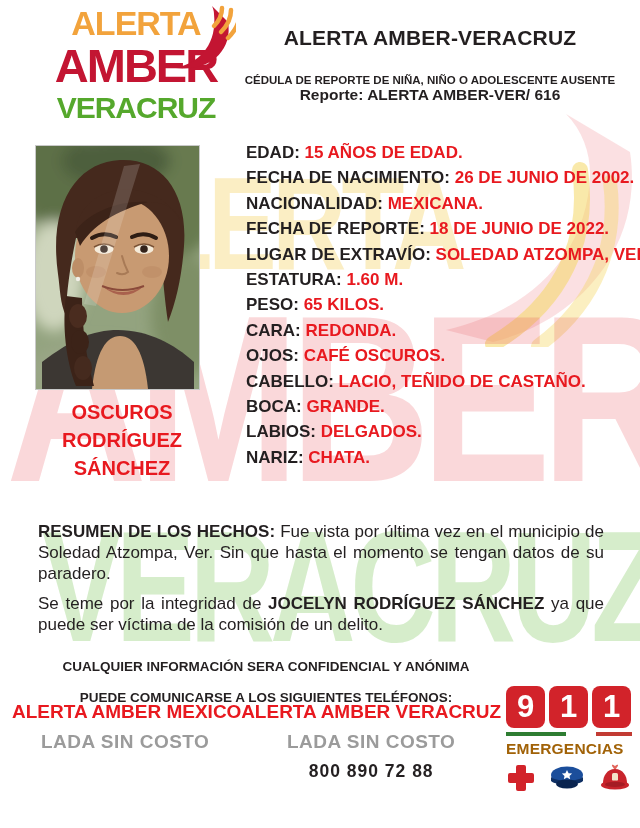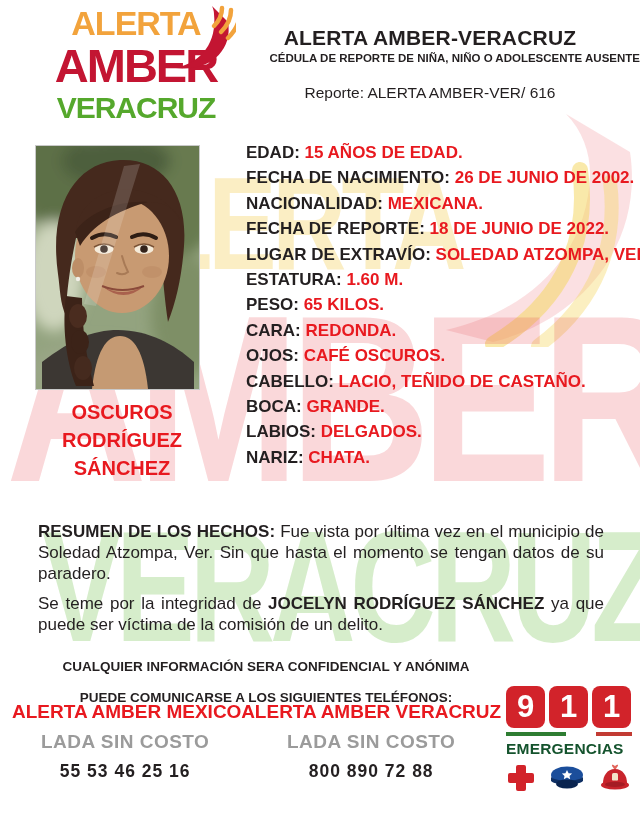--- a/index.html
+++ b/index.html
@@ -24,22 +24,22 @@
   #logo { left: 52px; top: 6px; width: 168px; text-align: center; z-index: 2; line-height: 1; }
   .logo-l1 { font-size: 34px; font-weight: bold; color: #F2A33C; letter-spacing: -1px; }
   .logo-l2 { font-size: 47px; font-weight: bold; color: #C31532; letter-spacing: -2px; margin-top: 2px; }
   .logo-l3 { font-size: 30px; font-weight: bold; color: #55A82C; letter-spacing: -1px; margin-top: 4px; }
   #logo-swoosh { position: absolute; right: -16px; top: -2px; }
 
   
   #header { left: 220px; top: 12px; width: 420px; text-align: center; z-index: 1; }
   .hdr-agency   { font-size: 12.5px; font-weight: bold; }
   .hdr-title    { font-size: 21px;   font-weight: bold; margin-top: 14px; letter-spacing: 0.2px; }
-  .hdr-subtitle { font-size: 11.5px; font-weight: bold; margin-top: 2px; text-align: right; }
-  .hdr-report   { font-size: 15.5px; font-weight: normal; margin-top: 20px; }
+  .hdr-subtitle { font-size: 11.5px; font-weight: bold; margin-top: 24px; }
+  .hdr-report   { font-size: 15.5px; font-weight: bold; }
 
   
   #photo { left: 35px; top: 145px; width: 165px; height: 245px; border: 1px solid #c9c9c9; z-index: 1; }
   #photo svg { display: block; }
 
   
   #name { left: 12px; top: 398px; width: 220px; text-align: center; z-index: 1;
           color: #E8191F; font-weight: bold; font-size: 20px; line-height: 28px; }
 
   
@@ -67,21 +67,21 @@
   .cphone { color: #231F20; font-size: 17.5px; font-weight: bold; margin-top: 8px; letter-spacing: 1px; }
 
   
   #e911 { left: 506px; top: 686px; width: 126px; z-index: 1; }
   .sq-row { display: flex; gap: 4px; }
   .sq { width: 39px; height: 42px; background: #D2232A; border-radius: 8px;
         color: #ffffff; font-size: 31px; font-weight: bold; text-align: center; line-height: 42px; }
   .flag-row { display: flex; justify-content: space-between; margin-top: 4px; }
   .flag-green { width: 60px; height: 4px; background: #2E7D32; }
   .flag-red   { width: 36px; height: 4px; background: #C23B33; }
-  .e911-label { font-size: 15.5px; font-weight: bold; color: #14532d; margin-top: 4px; letter-spacing: 0.2px; }
+  .e911-label { font-size: 15.5px; font-weight: bold; color: #a16207; margin-top: 4px; letter-spacing: 0.2px; }
   .icon-row { display: flex; justify-content: space-between; align-items: center; margin-top: 6px; padding: 0 2px; }
   .red-cross { position: relative; width: 26px; height: 26px; }
   .red-cross::before, .red-cross::after { content: ""; position: absolute; background: #D2232A; border-radius: 2px; }
   .red-cross::before { left: 0; top: 8px; width: 26px; height: 10px; }
   .red-cross::after  { left: 8px; top: 0; width: 10px; height: 26px; }
 </style>
 </head>
 <body>
 
 <div id="watermark">
@@ -198,21 +198,20 @@
 
 <div id="contact-header" class="layer">
   <div>CUALQUIER INFORMACIÓN SERA CONFIDENCIAL Y ANÓNIMA</div>
   <div class="l2">PUEDE COMUNICARSE A LOS SIGUIENTES TELÉFONOS:</div>
 </div>
 
 <div id="contact-cols" class="layer">
   <div class="ccol ccol-1">
     <div class="ctitle">ALERTA AMBER MEXICO</div>
     <div class="clada">LADA SIN COSTO</div>
-    <div class="cphone">55 53 46 25 16</div>
   </div>
   <div class="ccol ccol-2">
     <div class="ctitle">ALERTA AMBER VERACRUZ</div>
     <div class="clada">LADA SIN COSTO</div>
     <div class="cphone">800 890 72 88</div>
   </div>
 </div>
 
 <div id="e911" class="layer">
   <div class="sq-row">

